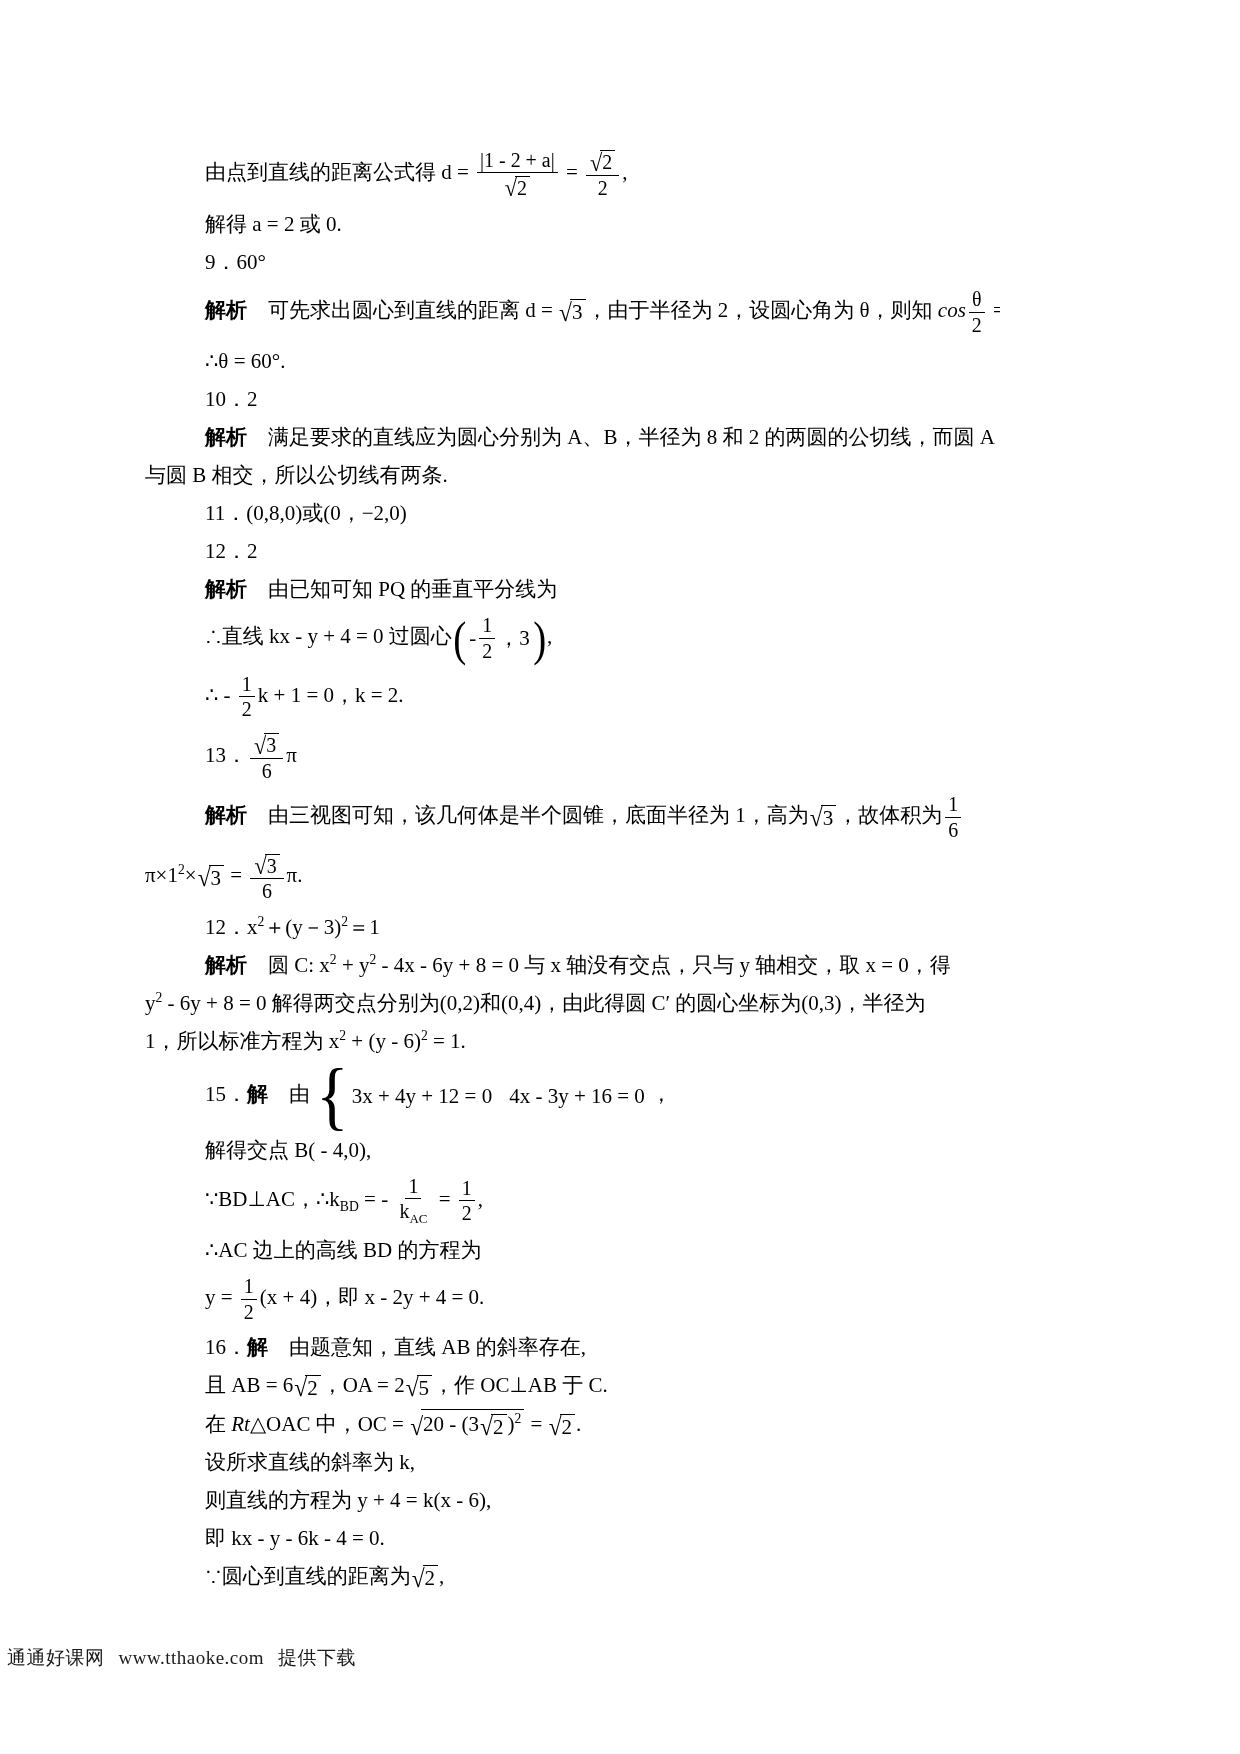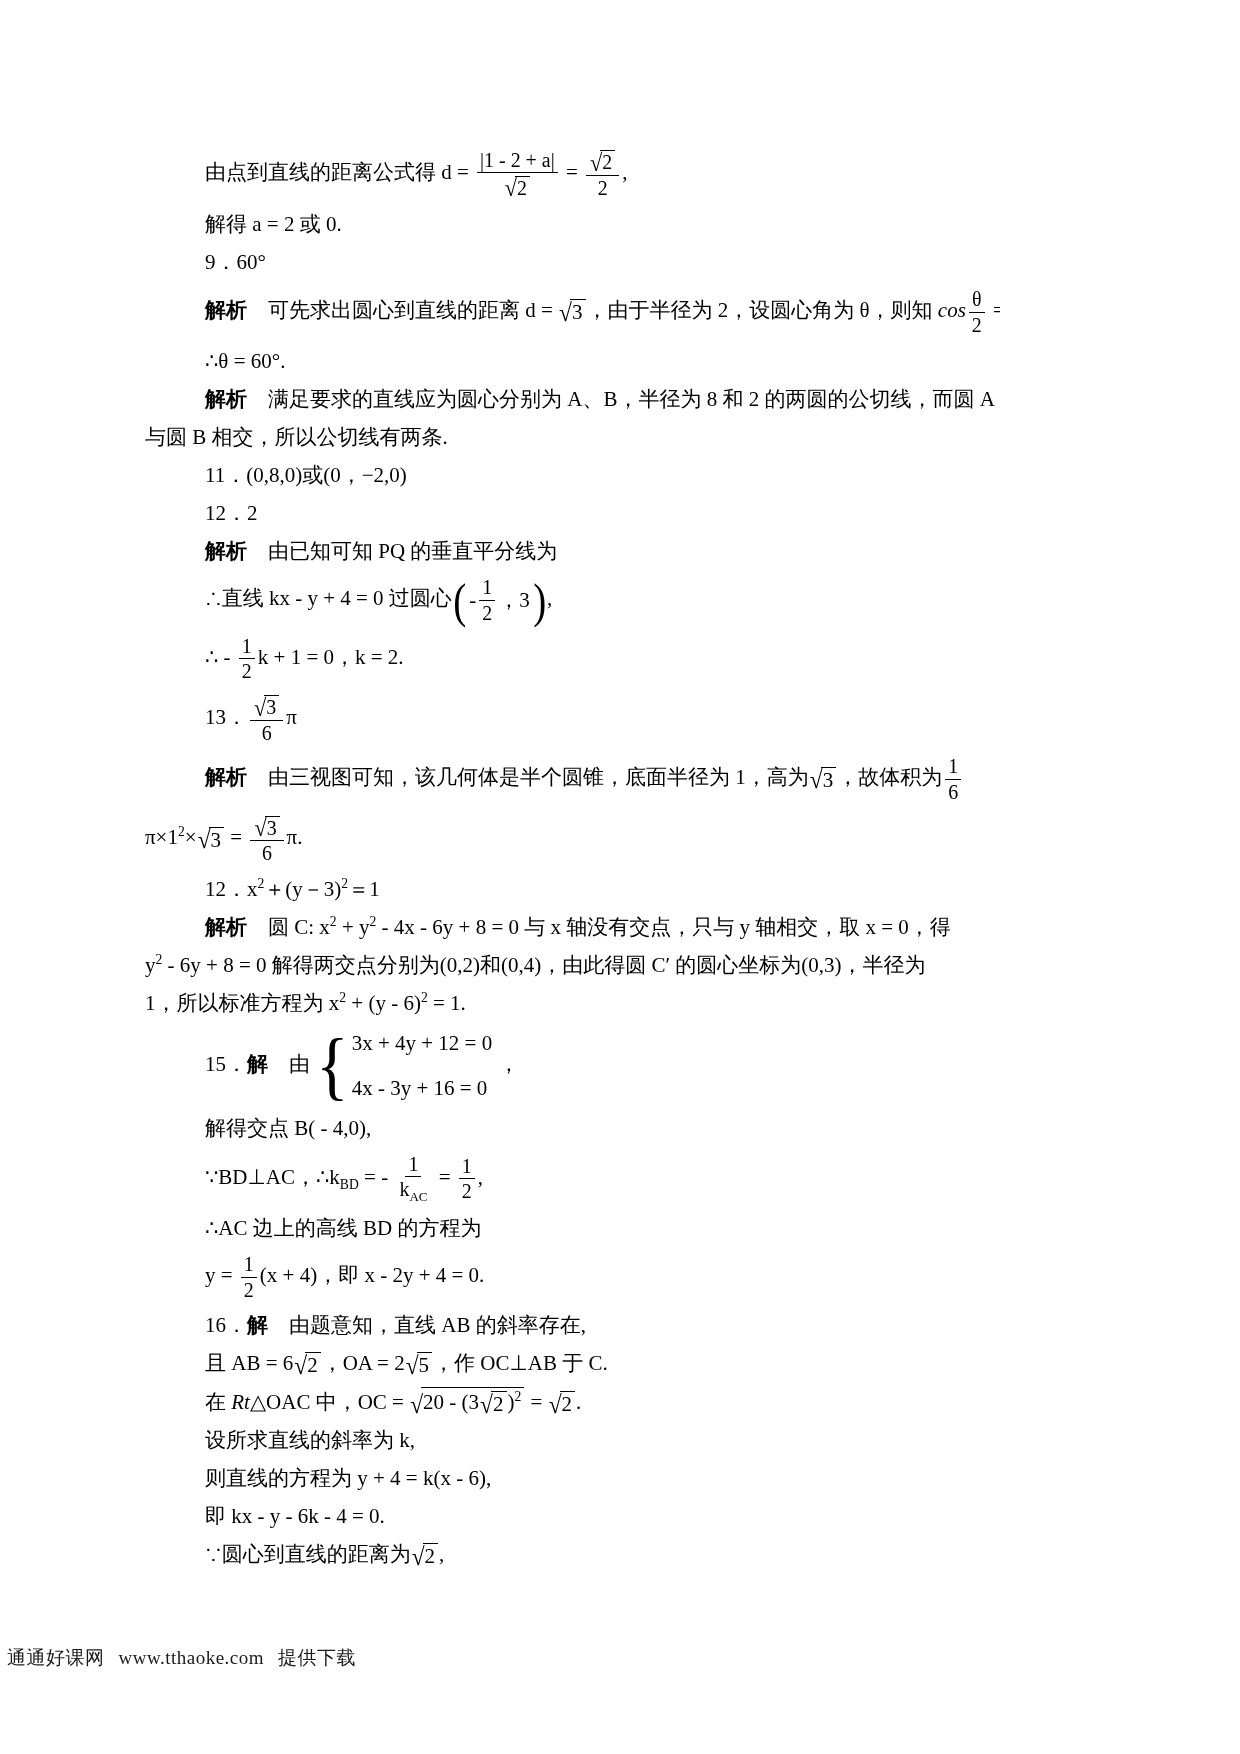--- a/index.html
+++ b/index.html
@@ -25,21 +25,21 @@
   }
   .frac .num{display:block;border-bottom:1.6px solid #000;padding:0 3px 1px;}
   .frac .den{display:block;padding:1px 3px 0;}
   
   .sqrt{display:inline-flex;align-items:flex-end;vertical-align:-3px;margin:0 1px;white-space:nowrap;}
   .sqrt .rad{font-size:1.12em;line-height:1;margin-right:-2px;transform:scaleY(1.08);}
   .sqrt .vin{border-top:1.6px solid #000;padding:1px 3px 0 2px;line-height:1.1;}
   
   .cases{display:inline-flex;align-items:center;vertical-align:middle;margin:2px 6px;}
   .cases .brace{font-size:68px;font-weight:400;line-height:0.85;transform:scaleY(1.12);margin-right:3px;}
-  .cases .rows{display:inline-flex;flex-direction:column;gap:17px;text-align:left;}
+  .cases .rows{display:inline-flex;flex-direction:row;gap:17px;text-align:left;}
   
   .bigp{display:inline-flex;align-items:center;vertical-align:middle;}
   .bigp .par{font-size:46px;font-weight:300;line-height:0.9;transform:scaleY(1.05) scaleX(0.85);}
   .bigp .pin{display:inline-flex;align-items:center;padding:0 2px;}
   
   .footer{
     position:absolute;left:0;right:0;top:1645px;
     text-align:left;font-size:19px;color:#1a1a1a;letter-spacing:0.5px;
   }
   .footer span{margin:0 7px;}
@@ -71,20 +71,21 @@
           <span class="num"><span>θ</span></span>
           <span class="den"><span>2</span></span>
         </span><span> = </span><span class="frac">
           <span class="num"><span class="sqrt">
               <span class="rad">√</span>
               <span class="vin"><span>3</span></span>
             </span></span>
           <span class="den"><span>2</span></span>
         </span><span>,</span></div>
       <div class="line ind"><span>∴θ = 60°.</span></div>
+      <div class="line ind"><span>10．2</span></div>
       <div class="line ind"><span class="b">解析</span><span>　满足要求的直线应为圆心分别为 A、B，半径为 8 和 2 的两圆的公切线，而圆 A</span></div>
       <div class="line"><span>与圆 B 相交，所以公切线有两条.</span></div>
       <div class="line ind"><span>11．(0,8,0)或(0，−2,0)</span></div>
       <div class="line ind"><span>12．2</span></div>
       <div class="line ind"><span class="b">解析</span><span>　由已知可知 PQ 的垂直平分线为</span></div>
       <div class="line ind"><span>∴直线 kx - y + 4 = 0 过圆心</span><span class="bigp">
           <span class="par">(</span>
           <span class="pin">
             <span>- </span>
             <span class="frac">

